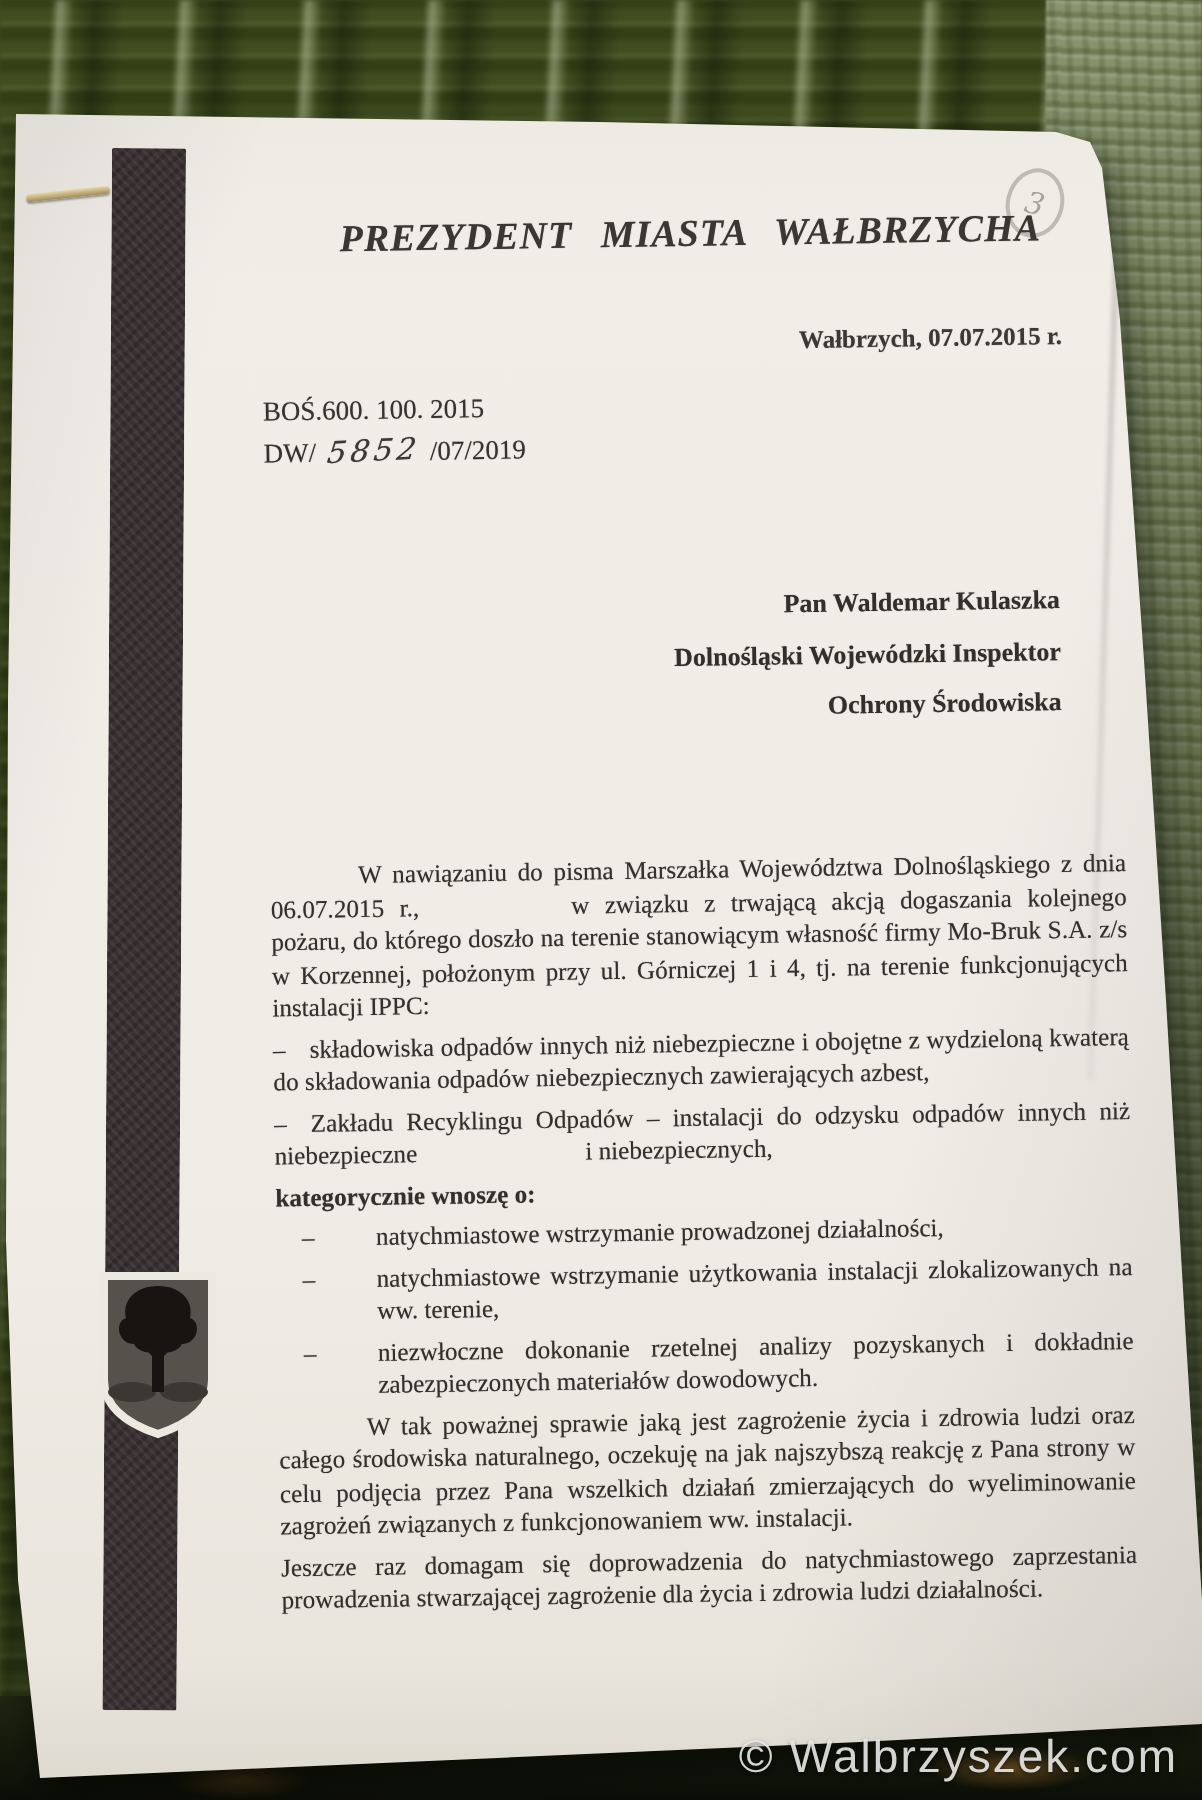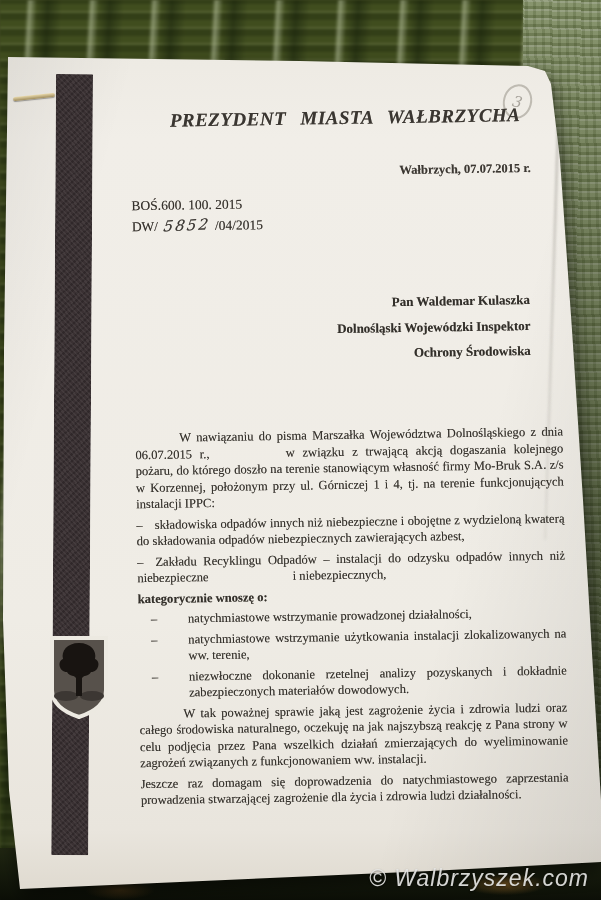--- a/index.html
+++ b/index.html
@@ -117,21 +117,21 @@
   .dash-sp{display:inline-block;width:12px;}
   .gap1{display:inline-block;width:76px;}
   .gap2{display:inline-block;width:84px;}
   .bold-line{font-weight:bold;margin:6px 0 5px;}
   .demand{display:flex;margin:0 0 4px;}
   .demand .dash{width:50px;padding-left:13px;box-sizing:border-box;}
   .demand .txt{flex:1;text-align:justify;}
   
   .watermark{
     position:absolute;right:12px;bottom:8px;z-index:30;
-    font-family:"Liberation Sans", sans-serif;font-style:italic;
+    font-family:"Liberation Sans", sans-serif;
     font-size:23px;letter-spacing:1px;color:rgba(230,230,228,0.92);
     text-shadow:0 1px 2px rgba(0,0,0,0.45);
   }
 </style>
 </head>
 <body>
 
 <div class="carpet"></div>
 <div class="carpet-right"></div>
 <div class="floor"></div>
@@ -163,21 +163,21 @@
 
       <div class="title">PREZYDENT MIASTA WAŁBRZYCHA</div>
 
       <div class="dateline">Wałbrzych, 07.07.2015 r.</div>
 
       <div class="refs">
         <div>BOŚ.600. 100. 2015</div>
         <div>
           <span>DW/</span>
           <span class="handwritten">5852</span>
-          <span>/04/2015</span>
+          <span>/07/2019</span>
         </div>
       </div>
 
       <div class="addressee">
         <div>Pan Waldemar Kulaszka</div>
         <div>Dolnośląski Wojewódzki Inspektor</div>
         <div>Ochrony Środowiska</div>
       </div>
 
       <div class="body">

